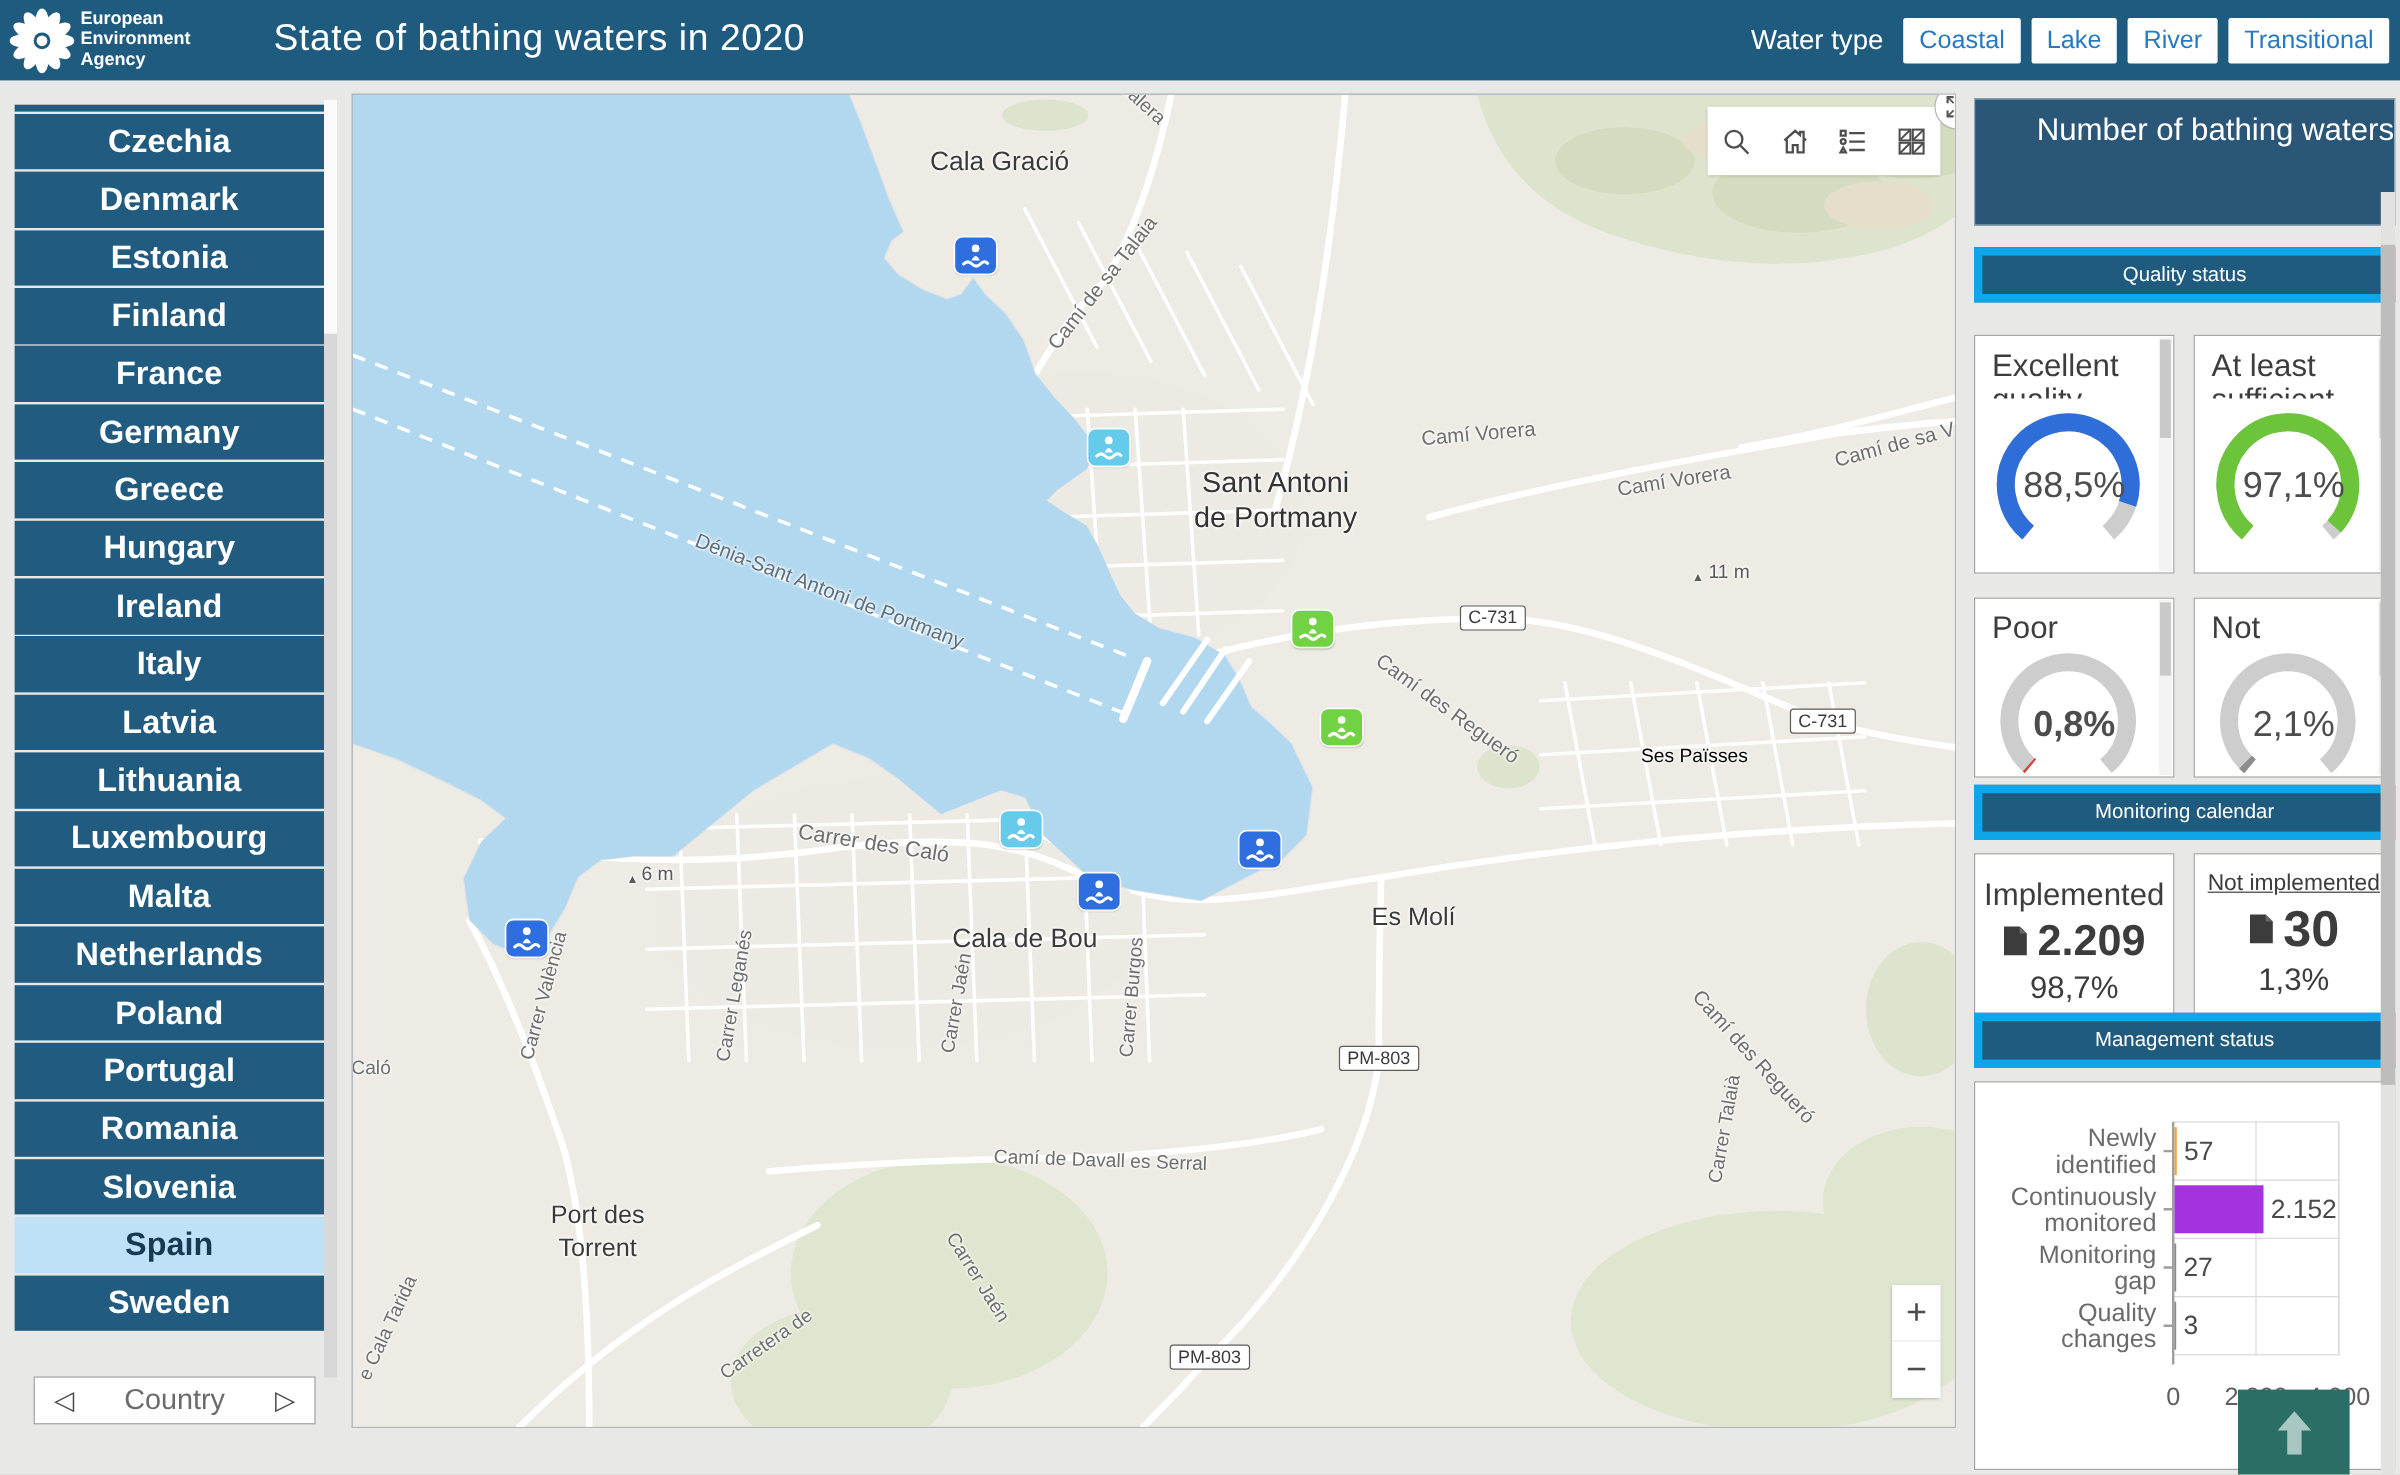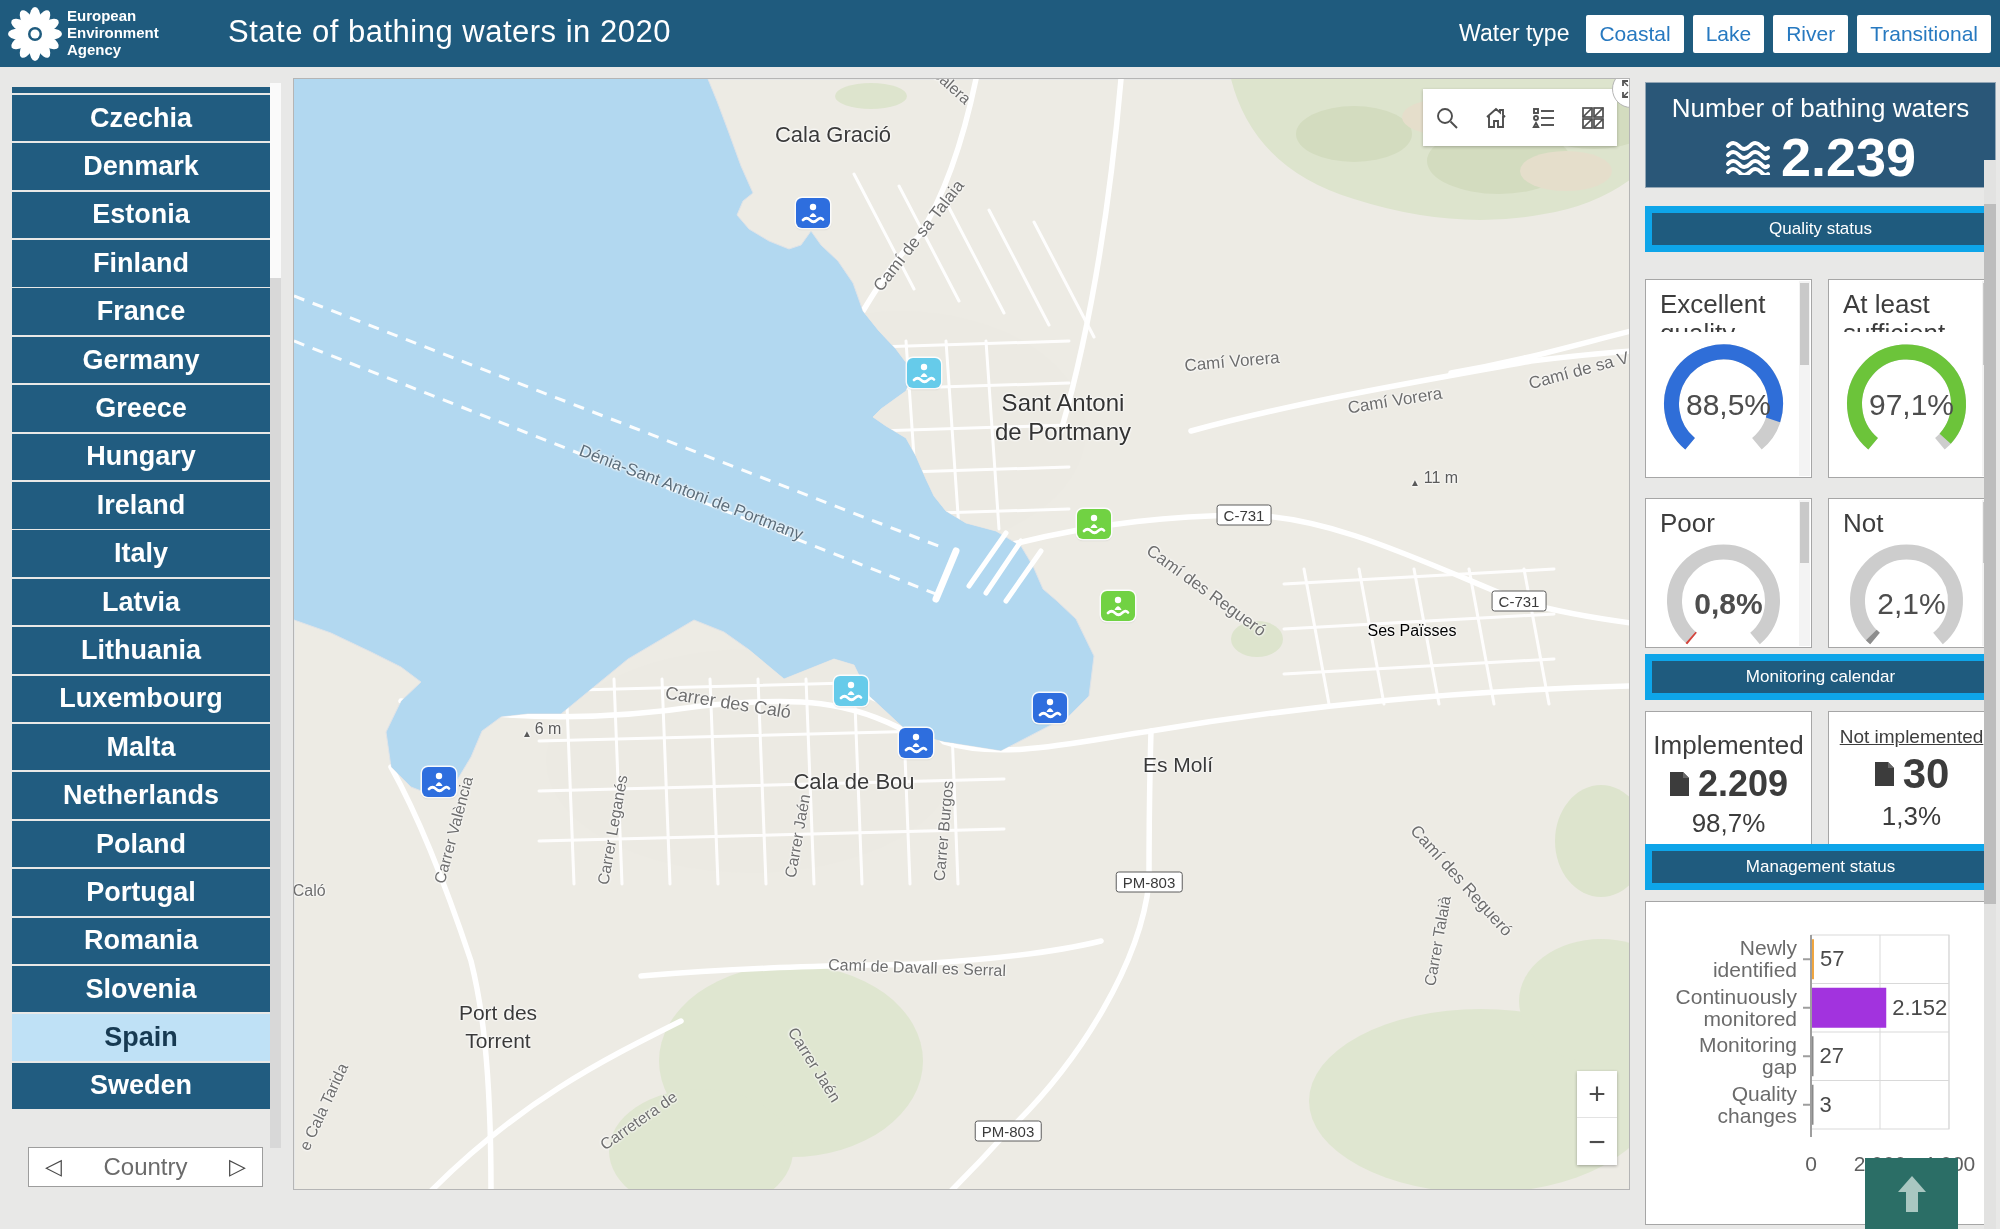--- a/index.html
+++ b/index.html
@@ -350,30 +350,21 @@
         <path d="M3 3 L8 8 M19 3 L14 8 M19 19 L14 14 M3 19 L8 14" stroke-width="1.4"></path>
       </svg>
     </div>
     <div id="zoomctl">
       <button class="zbtn">+</button>
       <button class="zbtn">−</button>
     </div>
   </div>
 
   <div class="navycard" id="numbercard" style="left:1645px;top:82px;width:351px;height:106px;">
-    <div style="text-align:center;font-size:26px;margin-top:10px;">Number of bathing waters</div>
-    <div style="display:flex;align-items:center;justify-content:center;gap:10px;margin-top:2px;">
-      <svg width="46" height="36" viewBox="0 0 46 36" fill="none" stroke="#fff" stroke-width="4" stroke-linecap="round">
-        <path d="M3 7 q5 -6 11 0 q5 6 11 0 q5 -6 11 0 q4 5 7 2"></path>
-        <path d="M3 16 q5 -6 11 0 q5 6 11 0 q5 -6 11 0 q4 5 7 2"></path>
-        <path d="M3 25 q5 -6 11 0 q5 6 11 0 q5 -6 11 0 q4 5 7 2"></path>
-        <path d="M3 33 q5 -6 11 0 q5 6 11 0 q5 -6 11 0 q4 5 7 2"></path>
-      </svg>
-      <span style="font-size:54px;font-weight:bold;">2.239</span>
-    </div>
+    <div style="text-align:right;font-size:26px;margin-top:10px;">Number of bathing waters</div>
   </div>
 
   <div class="sechdr" style="top:206px;">Quality status</div>
   <div id="gauges">
       <div class="wcard" style="left: 1645px; top: 279px; width: 167px; height: 199px;">
         <div class="gtitle">Excellent quality</div>
         <svg width="153" height="130" viewBox="0 0 153 130" style="display:block;margin-top:4px;">
        <path d="M44.1,107.8 A52,52 0 1 1 110.9,107.8" stroke="#cdcdcd" stroke-width="15" fill="none"></path>
        <path d="M44.1,107.8 A52,52 0 1 1 127.0,83.9" stroke="#2f6ed8" stroke-width="15" fill="none"></path>
      </svg>

